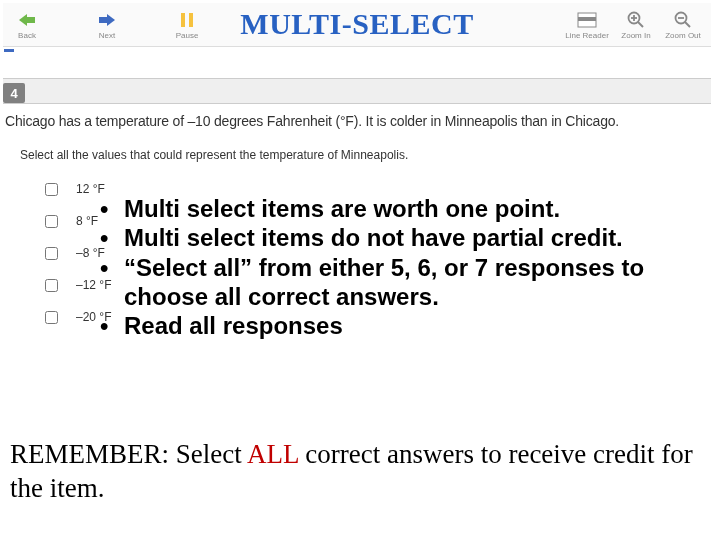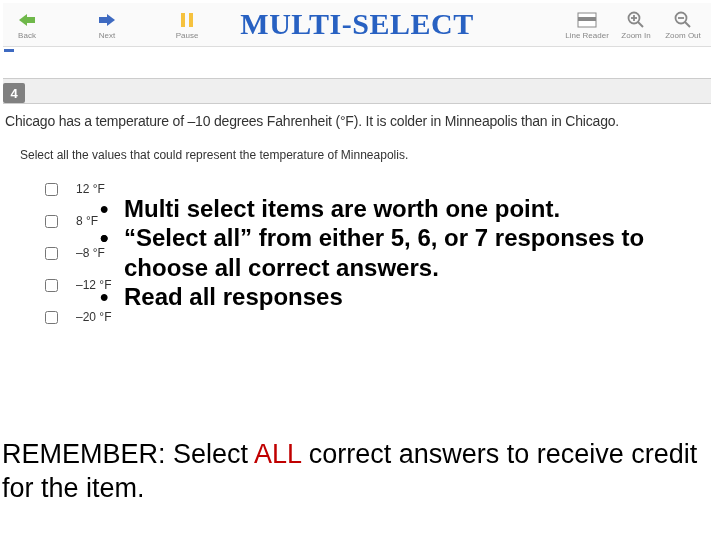--- a/index.html
+++ b/index.html
@@ -16,21 +16,21 @@
   .qbar-bg { position: absolute; left: 3px; top: 78px; width: 708px; height: 26px; background: #efefef; border-top: 1px solid #ccc; border-bottom: 1px solid #ccc; }
   .qtext { position: absolute; left: 5px; top: 113px; font-size: 14px; color: #333; font-family: Verdana, Arial, sans-serif; letter-spacing: -0.2px; }
   .qtext2 { position: absolute; left: 5px; top: 148px; font-size: 12px; color: #333; font-family: Verdana, Arial, sans-serif; margin-left: 15px; }
   .choices { position: absolute; left: 10px; top: 182px; font-size: 12px; color: #333; font-family: Verdana, Arial, sans-serif; }
   .choice { display: flex; align-items: center; margin-bottom: 18px; padding-left: 35px; }
   .choice input { margin: 0 18px 0 0; }
   .overlay { position: absolute; left: 0; top: 0; width: 720px; height: 540px; pointer-events: none; }
   .bullets { position: absolute; left: 100px; top: 194px; width: 560px; font-family: Arial, sans-serif; font-weight: bold; font-size: 24px; color: #000; line-height: 1.22; }
   .bullets .dot { position: absolute; left: 0; }
   .bullets .bi { padding-left: 24px; position: relative; }
-  .remember { position: absolute; left: 2px; top: 438px; width: 710px; font-family: Liberation Sans, sans-serif; font-size: 27px; color: #000; line-height: 1.25; }
+  .remember { position: absolute; left: 10px; top: 438px; width: 710px; font-family: Liberation Serif, serif; font-size: 27px; color: #000; line-height: 1.25; }
   .remember .all { color: #c00000; }
   .hline { position: absolute; left: 4px; top: 49px; width: 10px; height: 3px; background: #3e6ac1; }
 </style>
 </head>
 <body>
 
 <div class="app-bg"></div>
 
 <div class="toolbar">
   <div class="toolbar-left">
@@ -124,20 +124,20 @@
     </div>
   <div class="choice">
       <input type="checkbox" style="">
       <span>–20 °F</span>
     </div>
 </div>
 
 <div class="overlay">
   <div class="bullets">
     <div class="bi"><span class="dot">•</span><span>Multi select items are worth one point.</span></div>
-    <div class="bi"><span class="dot">•</span></div>
+    <div class="bi"><span class="dot">•</span><span>Multi select items do not have partial credit.</span></div>
     <div class="bi"><span class="dot">•</span><span>“Select all” from either 5, 6, or 7 responses to choose all correct answers.</span></div>
     <div class="bi"><span class="dot">•</span><span>Read all responses</span></div>
   </div>
   <div class="remember">
     <span>REMEMBER: Select </span><span class="all">ALL</span><span> correct answers to receive credit for the item.</span>
   </div>
 </div>
 
 </body></html>

